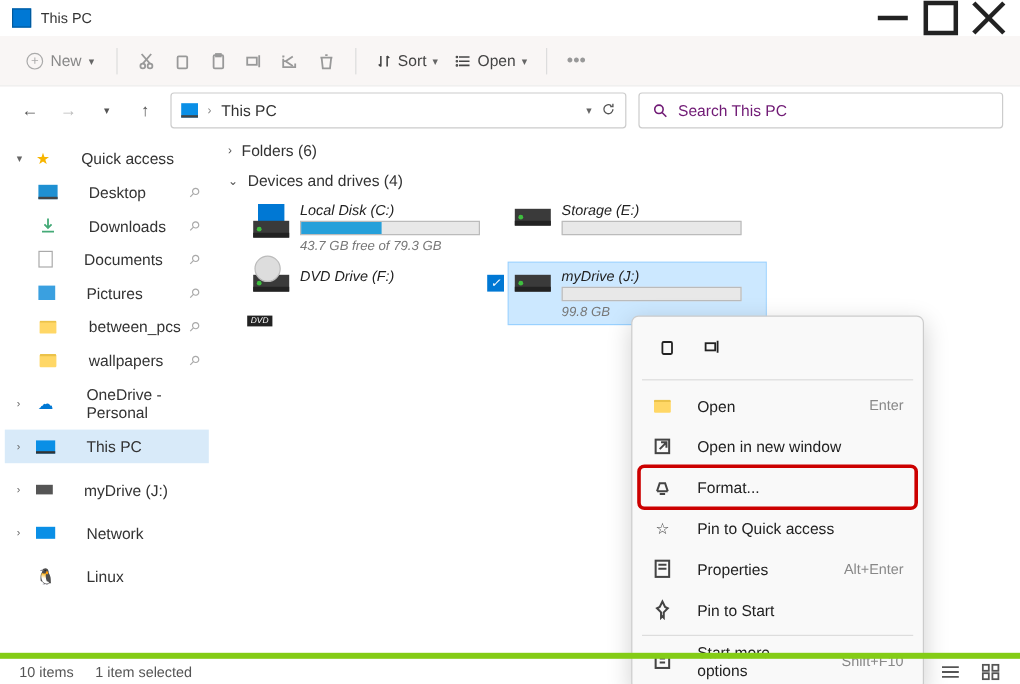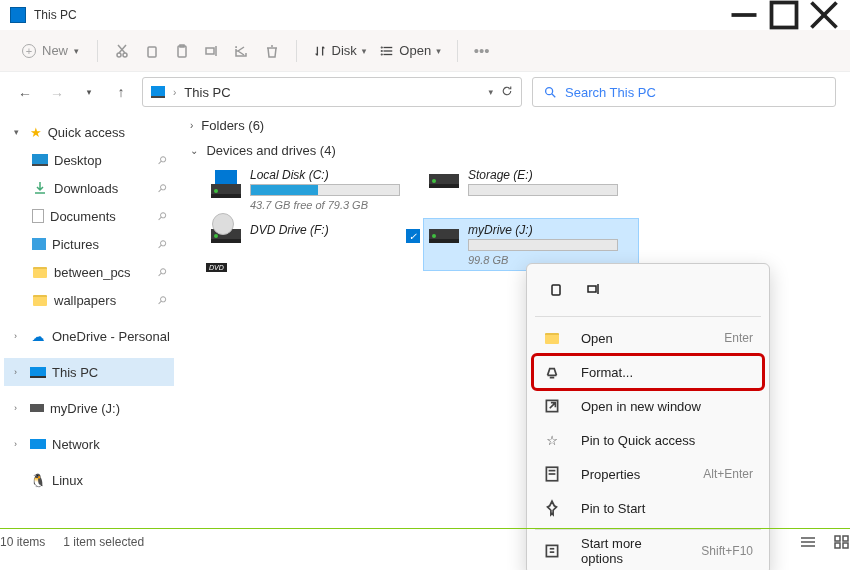--- a/index.html
+++ b/index.html
@@ -18,30 +18,30 @@
 .tb-sort, .tb-view { display:flex; align-items:center; gap:5px; font-size:13px; color:#444; padding:4px 6px; }
 .chev-small { font-size:9px; color:#666; }
 .navrow { height:40px; display:flex; align-items:center; padding:8px 14px; gap:10px; }
 .nav-btn { width:22px; height:22px; display:flex; align-items:center; justify-content:center; color:#555; font-size:14px; }
 .addr { flex:0 0 380px; height:30px; border:1px solid #ccc; border-radius:3px; display:flex; align-items:center; padding:0 8px; gap:8px; font-size:13px; color:#333; }
 .addr .pc-ico { width:14px; height:12px; background:#0a8fe6; border-bottom:2px solid #444; }
 .addr .sep { color:#888; font-size:10px; }
 .addr .spacer { flex:1; }
 .addr svg { width:12px; height:12px; color:#555; }
 .refresh-btn { margin-left:auto; }
-.search { flex:1; height:30px; border:1px solid #ccc; border-radius:3px; display:flex; align-items:center; padding:0 10px; gap:8px; color:#3b82f6; font-size:13px; }
+.search { flex:1; height:30px; border:1px solid #ccc; border-radius:3px; display:flex; align-items:center; padding:0 10px; gap:8px; color:#701a75; font-size:13px; }
 .main { display:flex; height:450px; }
 .sidebar { width:178px; padding:6px 4px; font-size:13px; color:#333; overflow:hidden; }
 .side-item { display:flex; align-items:center; height:28px; padding:0 4px 0 10px; gap:6px; }
 .side-item.active { background:#d8eaf9; }
 .side-item.l2 { padding-left:28px; }
 .side-chev { font-size:9px; color:#666; width:10px; }
 .side-star { color:#f7b500; font-size:13px; }
 .side-ico { width:16px; height:14px; display:flex; align-items:center; justify-content:center; }
-.side-label { flex:1; }
+.side-label { flex:1;margin-left:20px; }
 .pin { color:#aaa; font-size:11px; transform:rotate(45deg); margin-right:4px; }
 .fold-y { width:14px; height:11px; background:#ffd766; border-radius:1px; border-top:2px solid #ebc24a; }
 .content { flex:1; padding:2px 4px; position:relative; }
 .grp { display:flex; align-items:center; gap:8px; font-size:13px; color:#333; padding:4px 0 6px 8px; }
 .grp .arr { font-size:10px; color:#555; }
 .drives { display:flex; flex-wrap:wrap; gap:4px; padding-left:24px;font-style:italic; }
 .drive { width:214px; display:flex; align-items:flex-start; gap:8px; padding:4px; position:relative; }
 .drive.sel { background:#cce8ff; outline:1px solid #99d1ff; }
 .drive-ico { width:32px; height:26px; display:flex; align-items:center; justify-content:center; }
 .drive-ico .hdd { width:30px; height:14px; background:#3a3a3a; border-bottom:4px solid #222; position:relative; }
@@ -60,21 +60,21 @@
 .ctx-row { display:flex; align-items:center; height:34px; padding:0 10px; gap:20px; border-radius:4px; }
 .ctx-row.hl { outline:3px solid #c00; outline-offset:-1px; }
 .ctx-ico { width:18px; display:flex; justify-content:center; color:#444; }
 .ctx-lbl { flex:1; }
 .ctx-sc { color:#888; font-size:12px; }
 .ctx-sep { height:1px; background:#ddd; margin:4px 2px; }
 .ctx-top { display:flex; gap:8px; padding:4px 8px 8px; }
 .ctx-top div { width:30px; height:30px; display:flex; align-items:center; justify-content:center; border-radius:4px; }
 .ctx-top svg { width:16px; height:16px; }
 
-.status { position:absolute; bottom:16px; left:0; right:0; height:26px; border-top:1px solid #84cc16; display:flex; align-items:center; padding:0 0; font-size:12px; color:#555; gap:18px; }
+.status { position:absolute; bottom:0; left:0; right:0; height:26px; border-top:5px solid #84cc16; display:flex; align-items:center; padding:0 16px; font-size:12px; color:#555; gap:18px; }
 .status .sp { flex:1; }
 .status .vbtn { width:16px; height:14px; display:flex; }
 svg { stroke:currentColor; fill:none; stroke-width:1.5; }
 </style>
 </head>
 <body>
 
 <div class="titlebar">
   <div class="titlebar-icon"></div>
   <div class="titlebar-text">This PC</div>
@@ -139,21 +139,21 @@
   <div class="tb-ico">
       <svg viewBox="0 0 16 16">
         <path d="M4 5h8l-1 9H5z M3 5h10 M7 3h2"></path>
       </svg>
     </div>
   <div class="tb-sep"></div>
   <div class="tb-sort">
       <svg viewBox="0 0 16 16" width="14" height="14">
         <path d="M5 3v10M5 13l-2-2M11 13V3M11 3l2 2"></path>
       </svg>
-      <span>Disk</span>
+      <span>Sort</span>
       <span class="chev-small">▾</span>
     </div>
   <div class="tb-view">
       <svg viewBox="0 0 16 16" width="14" height="14">
         <line x1="4" y1="4" x2="14" y2="4"></line>
         <line x1="4" y1="8" x2="14" y2="8"></line>
         <line x1="4" y1="12" x2="14" y2="12"></line>
         <circle cx="2" cy="4" r=".5"></circle>
         <circle cx="2" cy="8" r=".5"></circle>
         <circle cx="2" cy="12" r=".5"></circle>
@@ -344,36 +344,36 @@
       </div>
   </div>
   <div class="ctx-sep"></div>
   <div class="ctx-row">
       <span class="ctx-ico">
         <span class="fold-y"></span>
       </span>
       <span class="ctx-lbl">Open</span>
       <span class="ctx-sc">Enter</span>
     </div>
-  <div class="ctx-row hl">
-      <span class="ctx-ico">
-        <svg viewBox="0 0 16 16">
-          <path d="M4 11h8M4 11l2-6h4l2 6M6 13h4"></path>
-        </svg>
-      </span>
-      <span class="ctx-lbl">Format...</span>
-    </div>
   <div class="ctx-row">
       <span class="ctx-ico">
         <svg viewBox="0 0 16 16">
           <rect x="3" y="3" width="10" height="10"></rect>
           <path d="M7 5h4v4M11 5l-5 5"></path>
         </svg>
       </span>
       <span class="ctx-lbl">Open in new window</span>
+    </div>
+  <div class="ctx-row hl">
+      <span class="ctx-ico">
+        <svg viewBox="0 0 16 16">
+          <path d="M4 11h8M4 11l2-6h4l2 6M6 13h4"></path>
+        </svg>
+      </span>
+      <span class="ctx-lbl">Format...</span>
     </div>
   <div class="ctx-row">
       <span class="ctx-ico">☆</span>
       <span class="ctx-lbl">Pin to Quick access</span>
     </div>
   <div class="ctx-row">
       <span class="ctx-ico">
         <svg viewBox="0 0 16 16">
           <rect x="3" y="2" width="10" height="12"></rect>
           <line x1="5" y1="5" x2="11" y2="5"></line>

